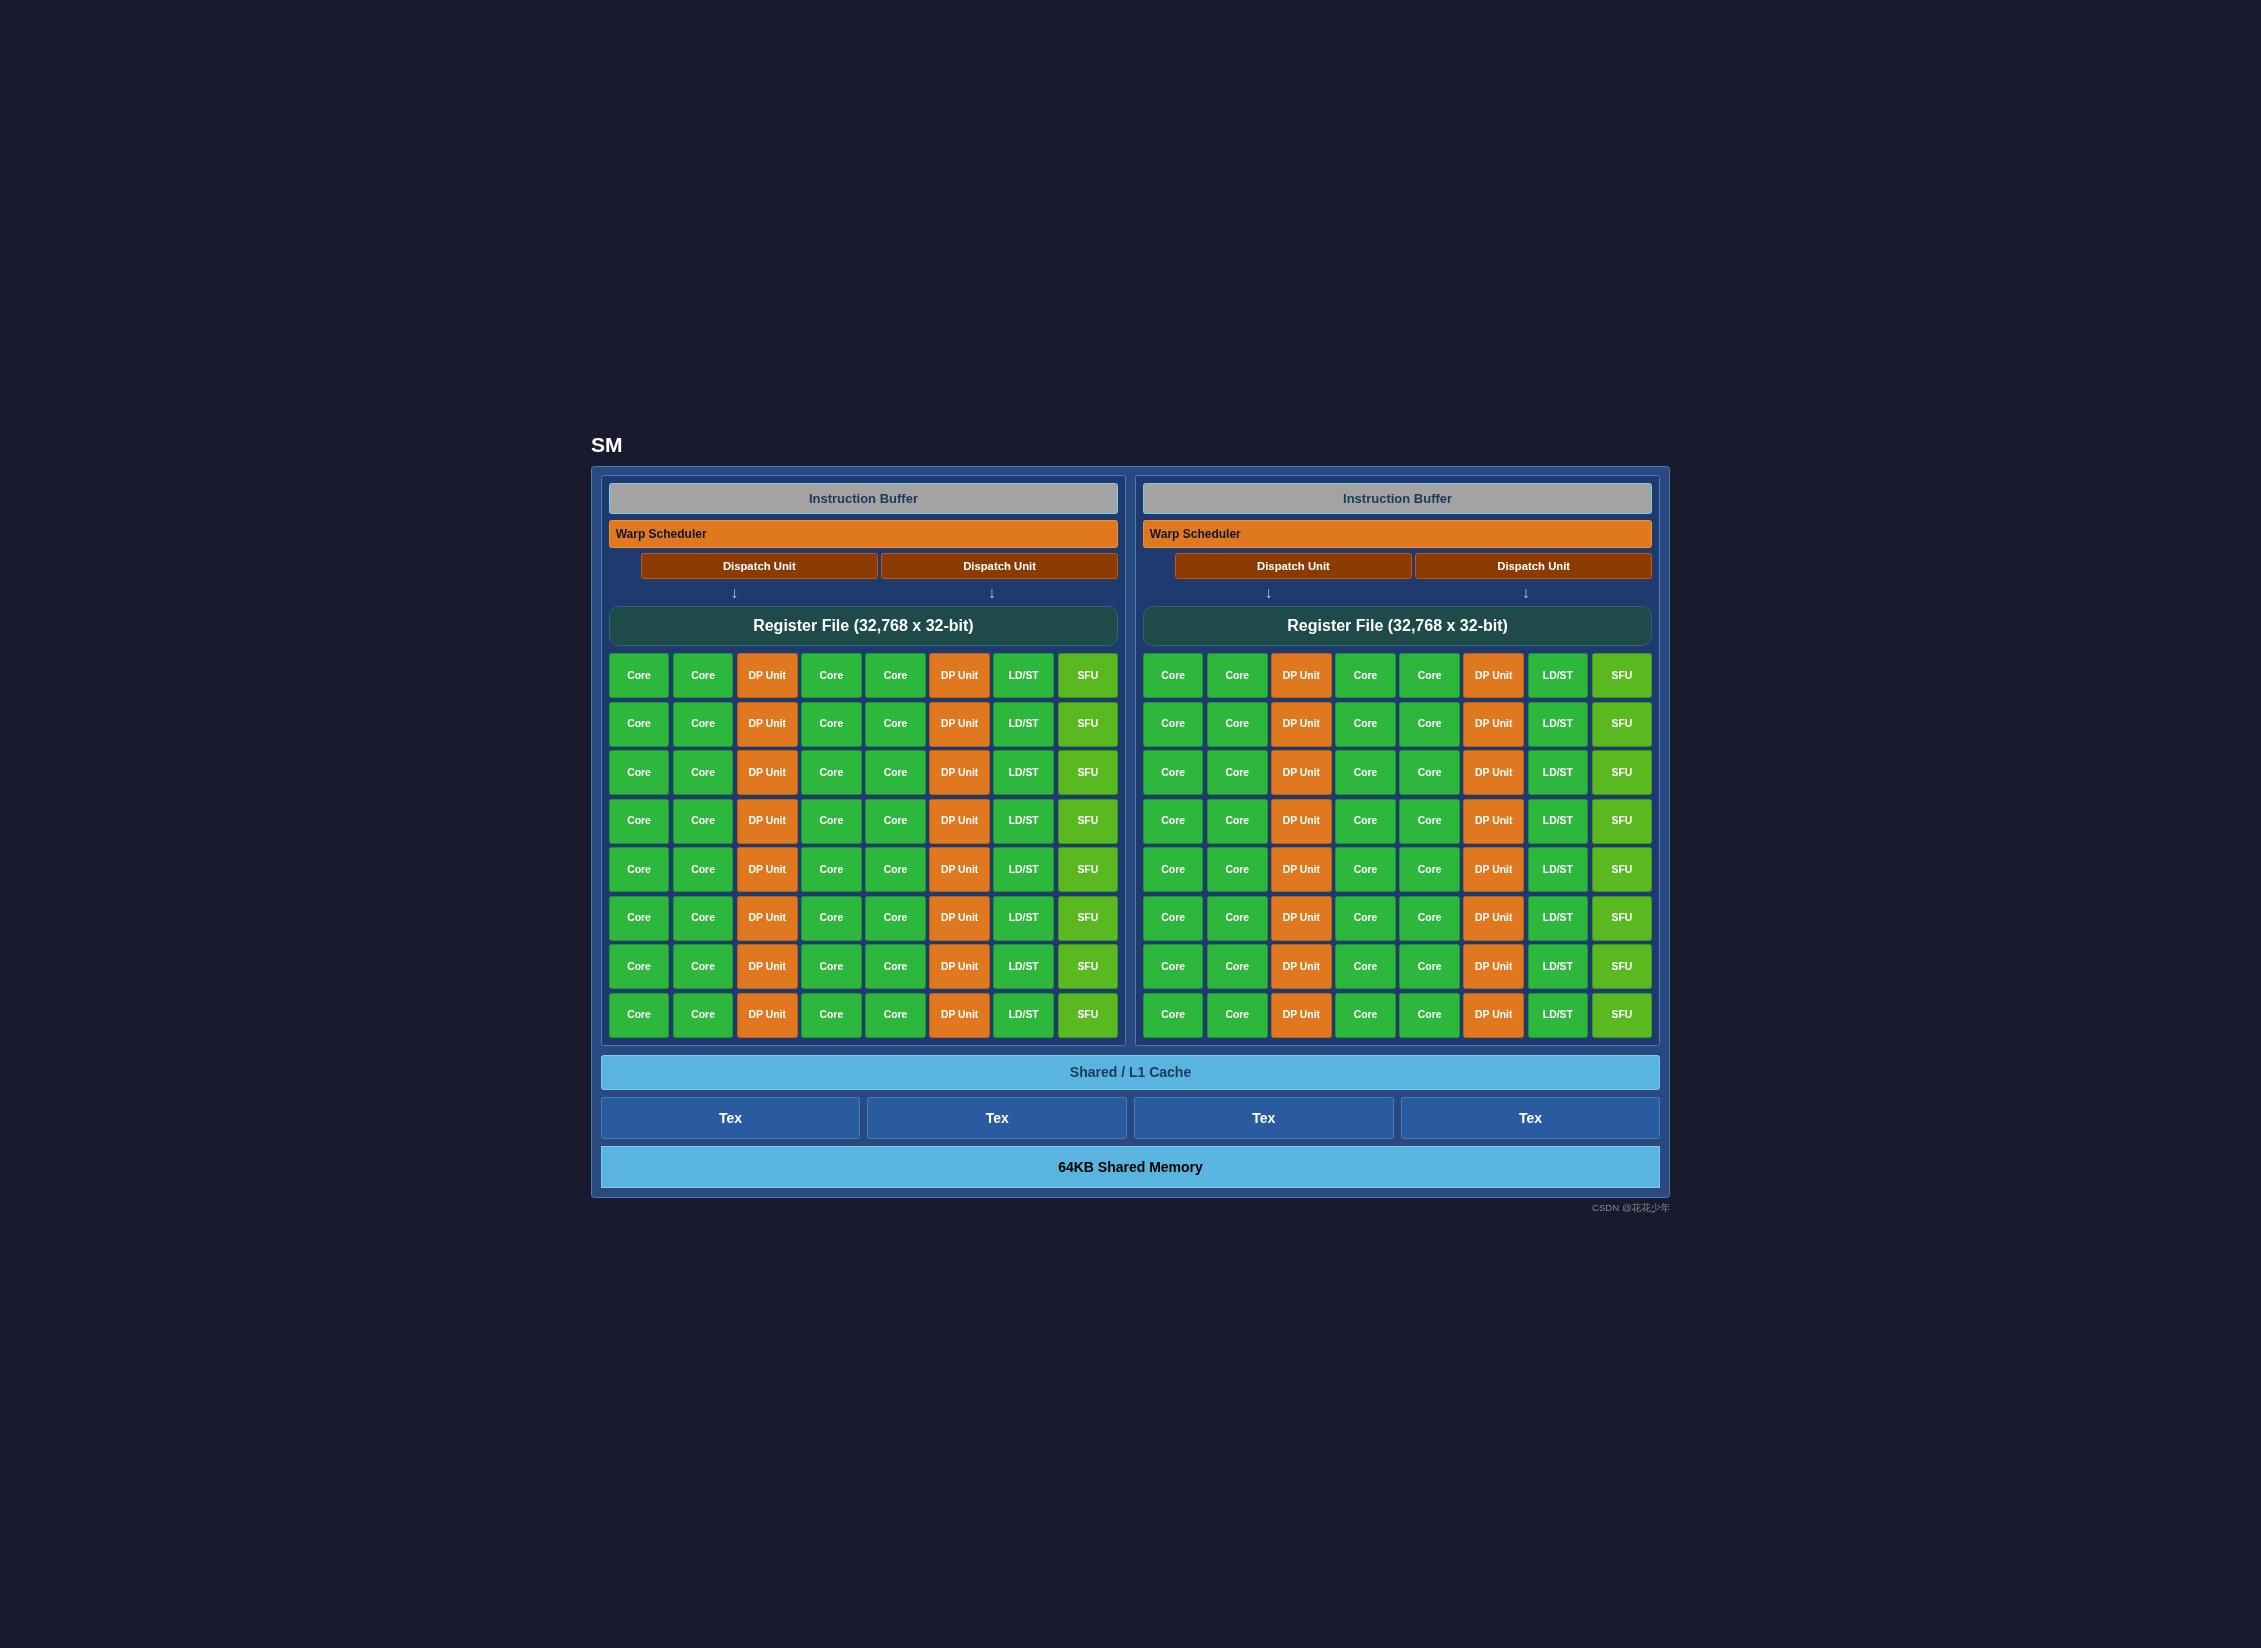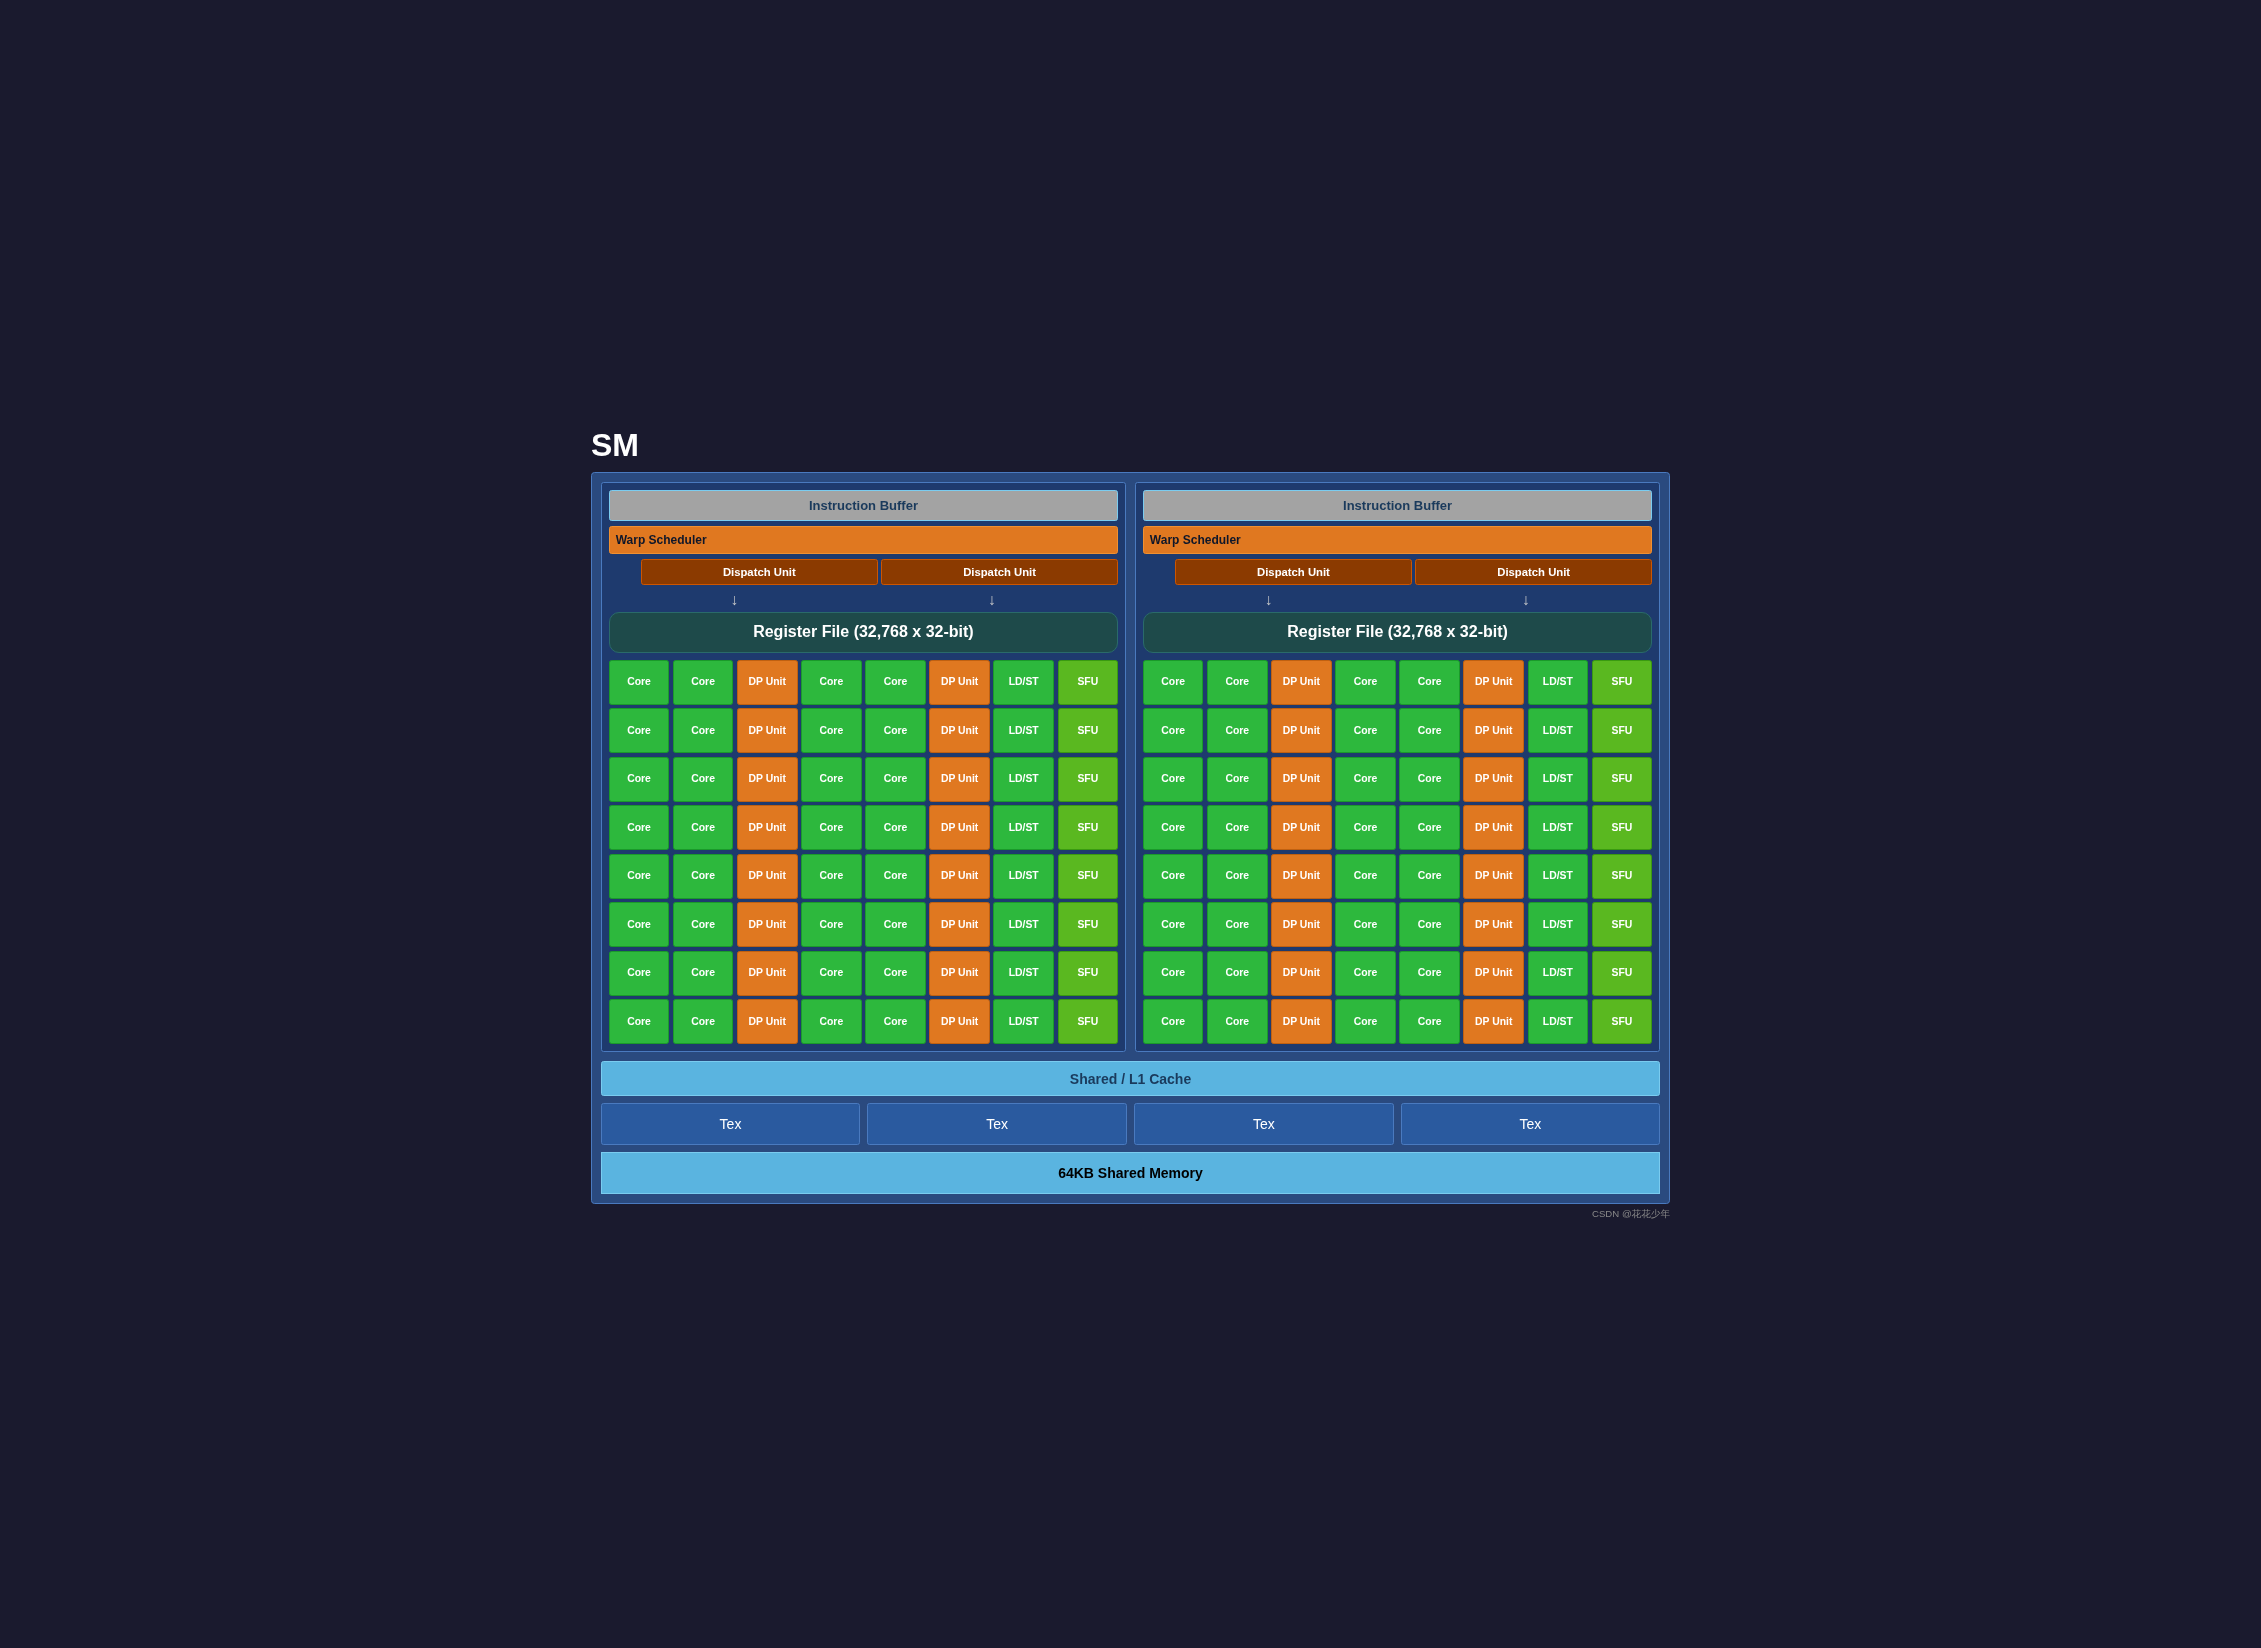--- a/index.html
+++ b/index.html
@@ -11,21 +11,21 @@
       min-height: 100vh;
       font-family: Arial, sans-serif;
     }
     .outer-container {
       background: #1a1a2e;
       padding: 26px;
       width: 1131px;
     }
     .sm-label {
       color: white;
-      font-size: 32px;
+      font-size: 21px;
       font-weight: bold;
       margin-bottom: 8.7px;
     }
     .sm-box {
       background: #2a4a7f;
       border: 1.7px solid #4a7abf;
       border-radius: 3.5px;
       padding: 8.7px;
     }
     .instruction-cache {
@@ -156,21 +156,21 @@
       margin-bottom: 7px;
     }
     .tex-unit {
       flex: 1;
       background: #2a5a9f;
       border: 0.9px solid #4a7abf;
       border-radius: 2.6px;
       text-align: center;
       padding: 12px;
       color: white;
-      font-weight: normal;
+      font-weight: bold;
       font-size: 14px;
     }
     .shared-memory {
       background: #5ab4e0;
       border: 0.9px solid #7accf0;
       border-radius: 0;
       text-align: center;
       padding: 12px;
       color: #000000;
       font-weight: bold;

